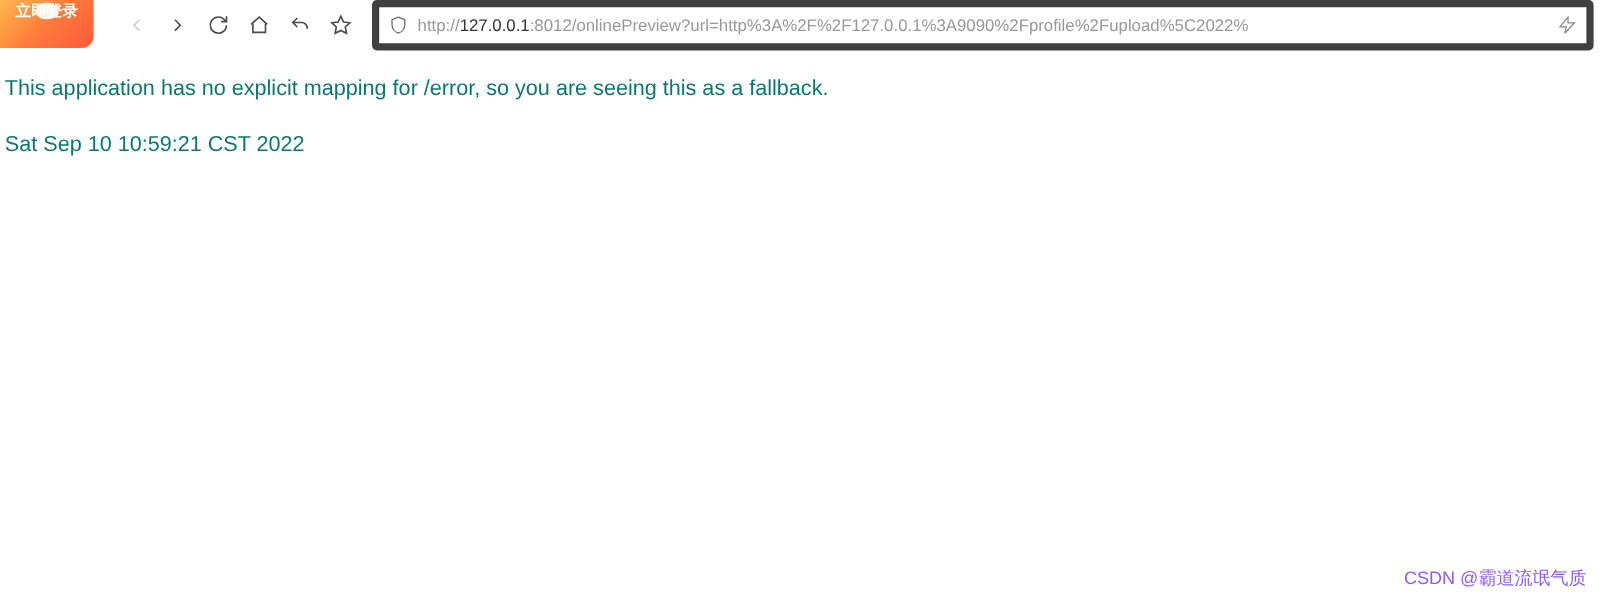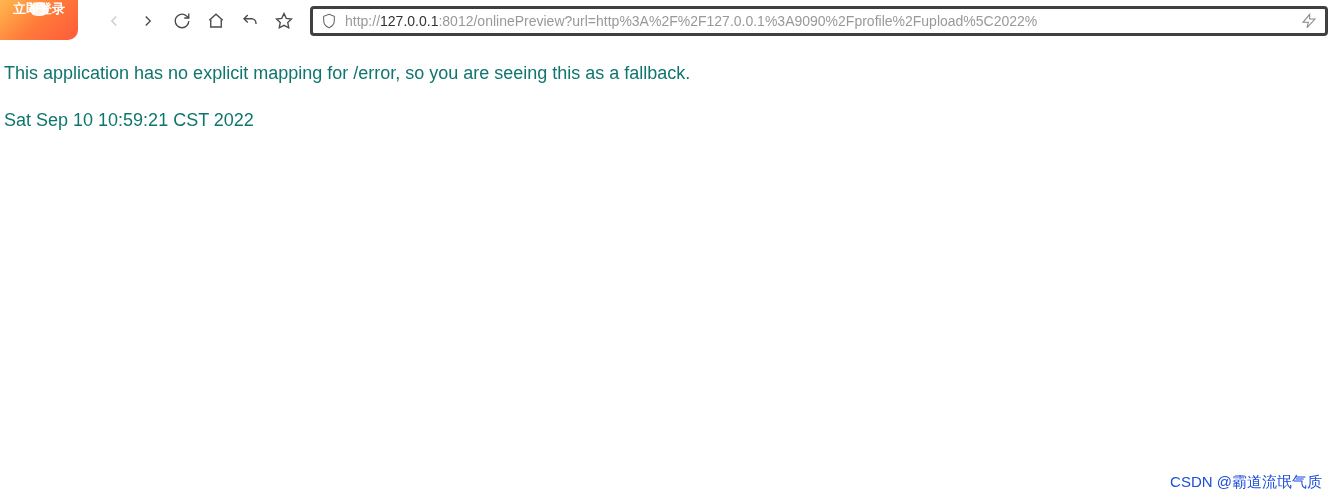--- a/index.html
+++ b/index.html
@@ -71,22 +71,22 @@
       height: 18px;
       stroke: #4a4a4a;
       fill: none;
       stroke-width: 1.8;
     }
     .nav-icon.disabled svg {
       stroke: #ccc;
     }
     .address-bar {
       flex: 1;
-      height: 30px;
-      border: 3px solid #404040;
+      height: 42px;
+      border: 6px solid #404040;
       border-radius: 4px;
       display: flex;
       align-items: center;
       padding: 0 8px;
       gap: 8px;
       background: #fff;
       margin-left: 6px;
       overflow: hidden;
     }
     .shield-icon {
@@ -140,21 +140,21 @@
       line-height: 1.5;
     }
     .page-text.spacer {
       margin-bottom: 20px;
     }
     .watermark {
       position: absolute;
       bottom: 8px;
       right: 14px;
       font-size: 15px;
-      color: #1d4ed8;
+      color: #8b5cf6;
       font-weight: 400;
     }
   </style>
 </head>
 <body>
 
 <div class="browser-toolbar">
   <div class="login-badge">
     <span class="login-badge-text">立即登录</span>
   </div>

